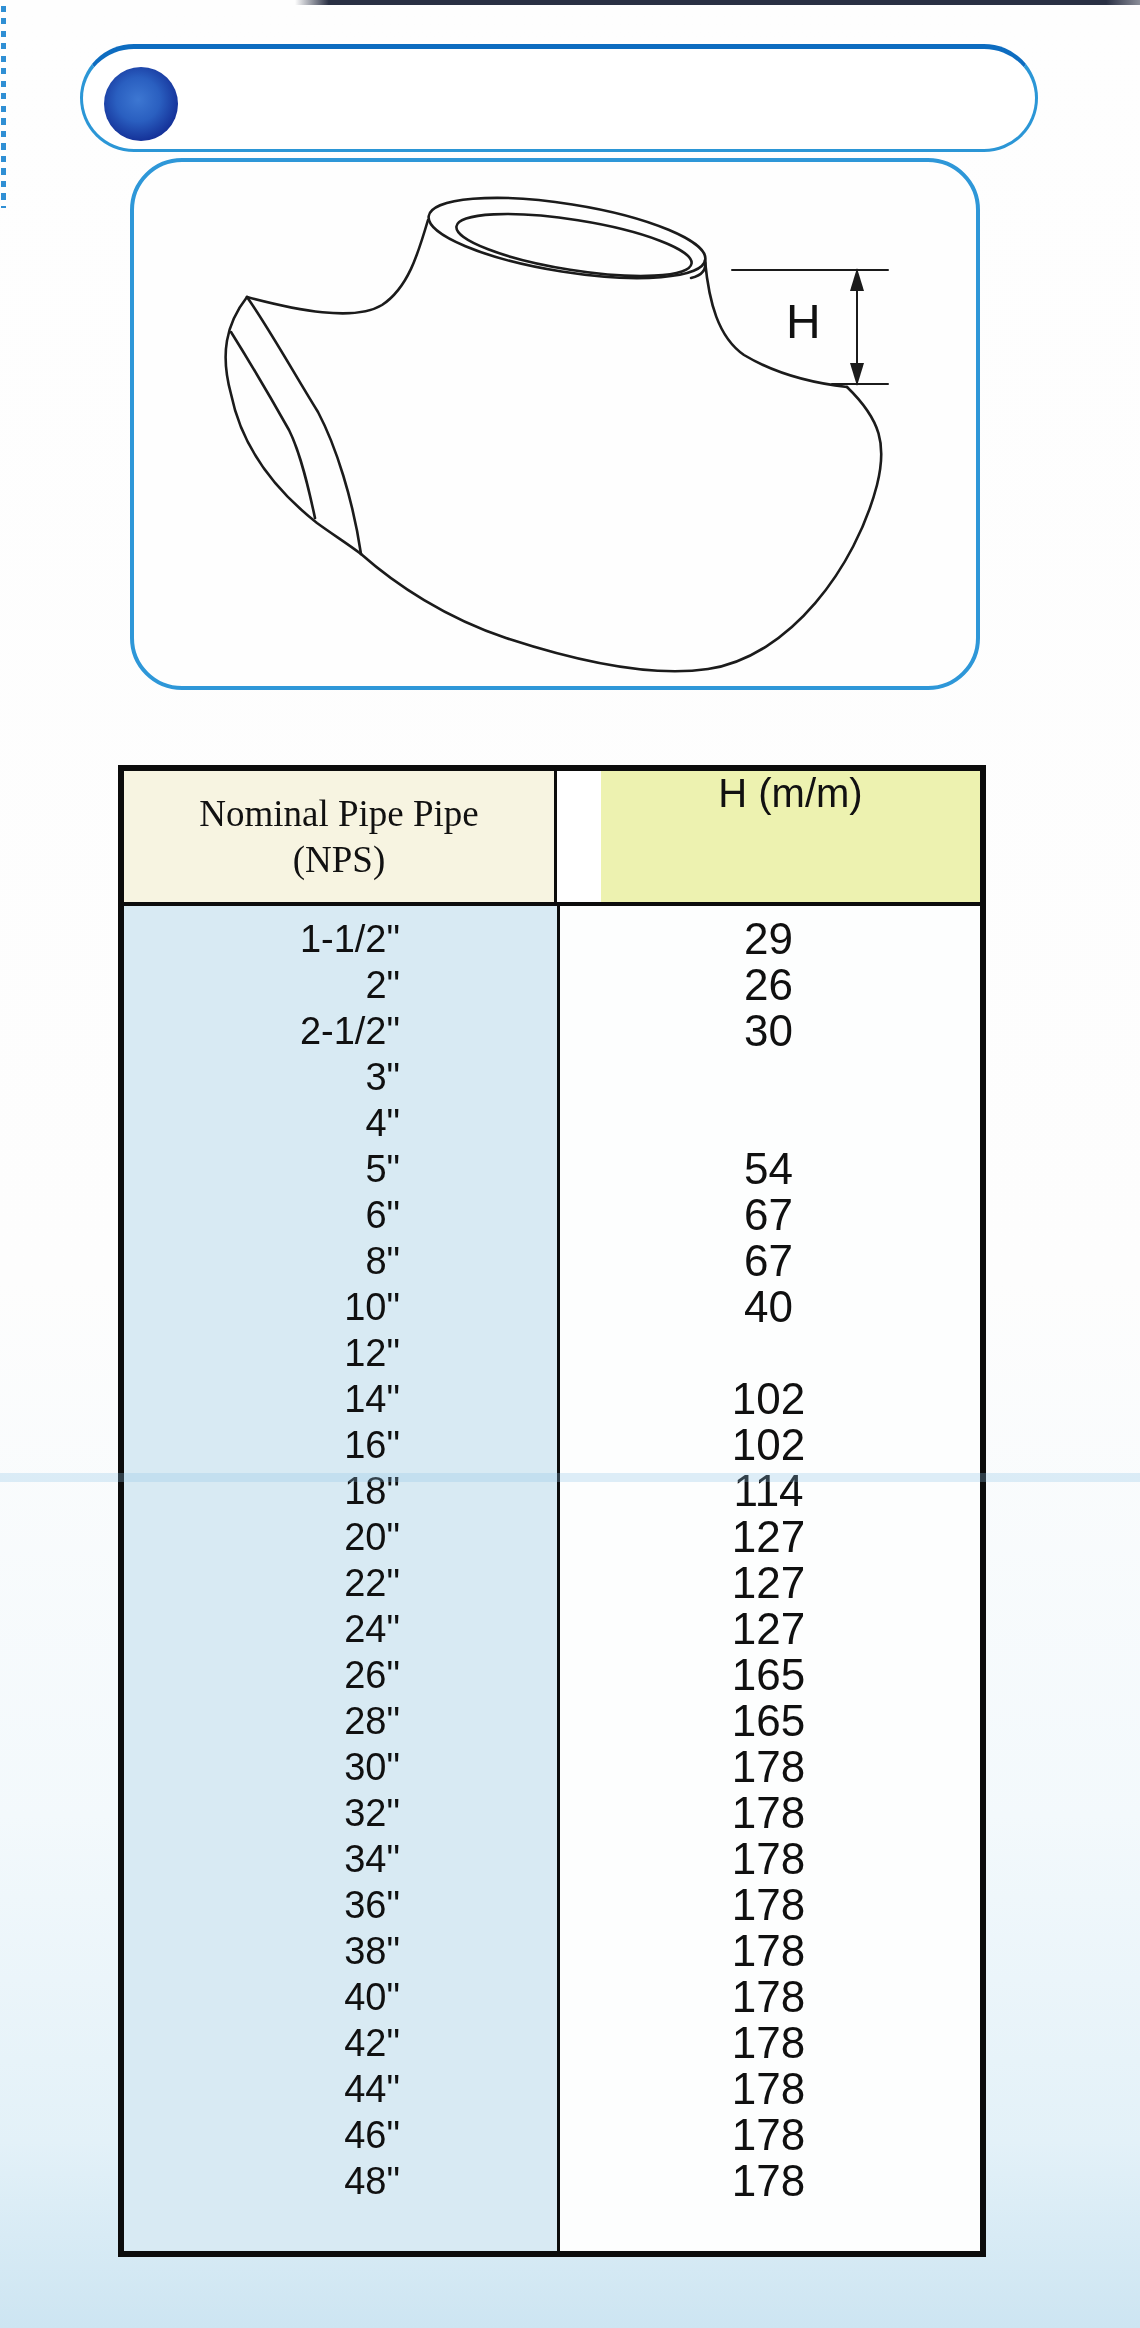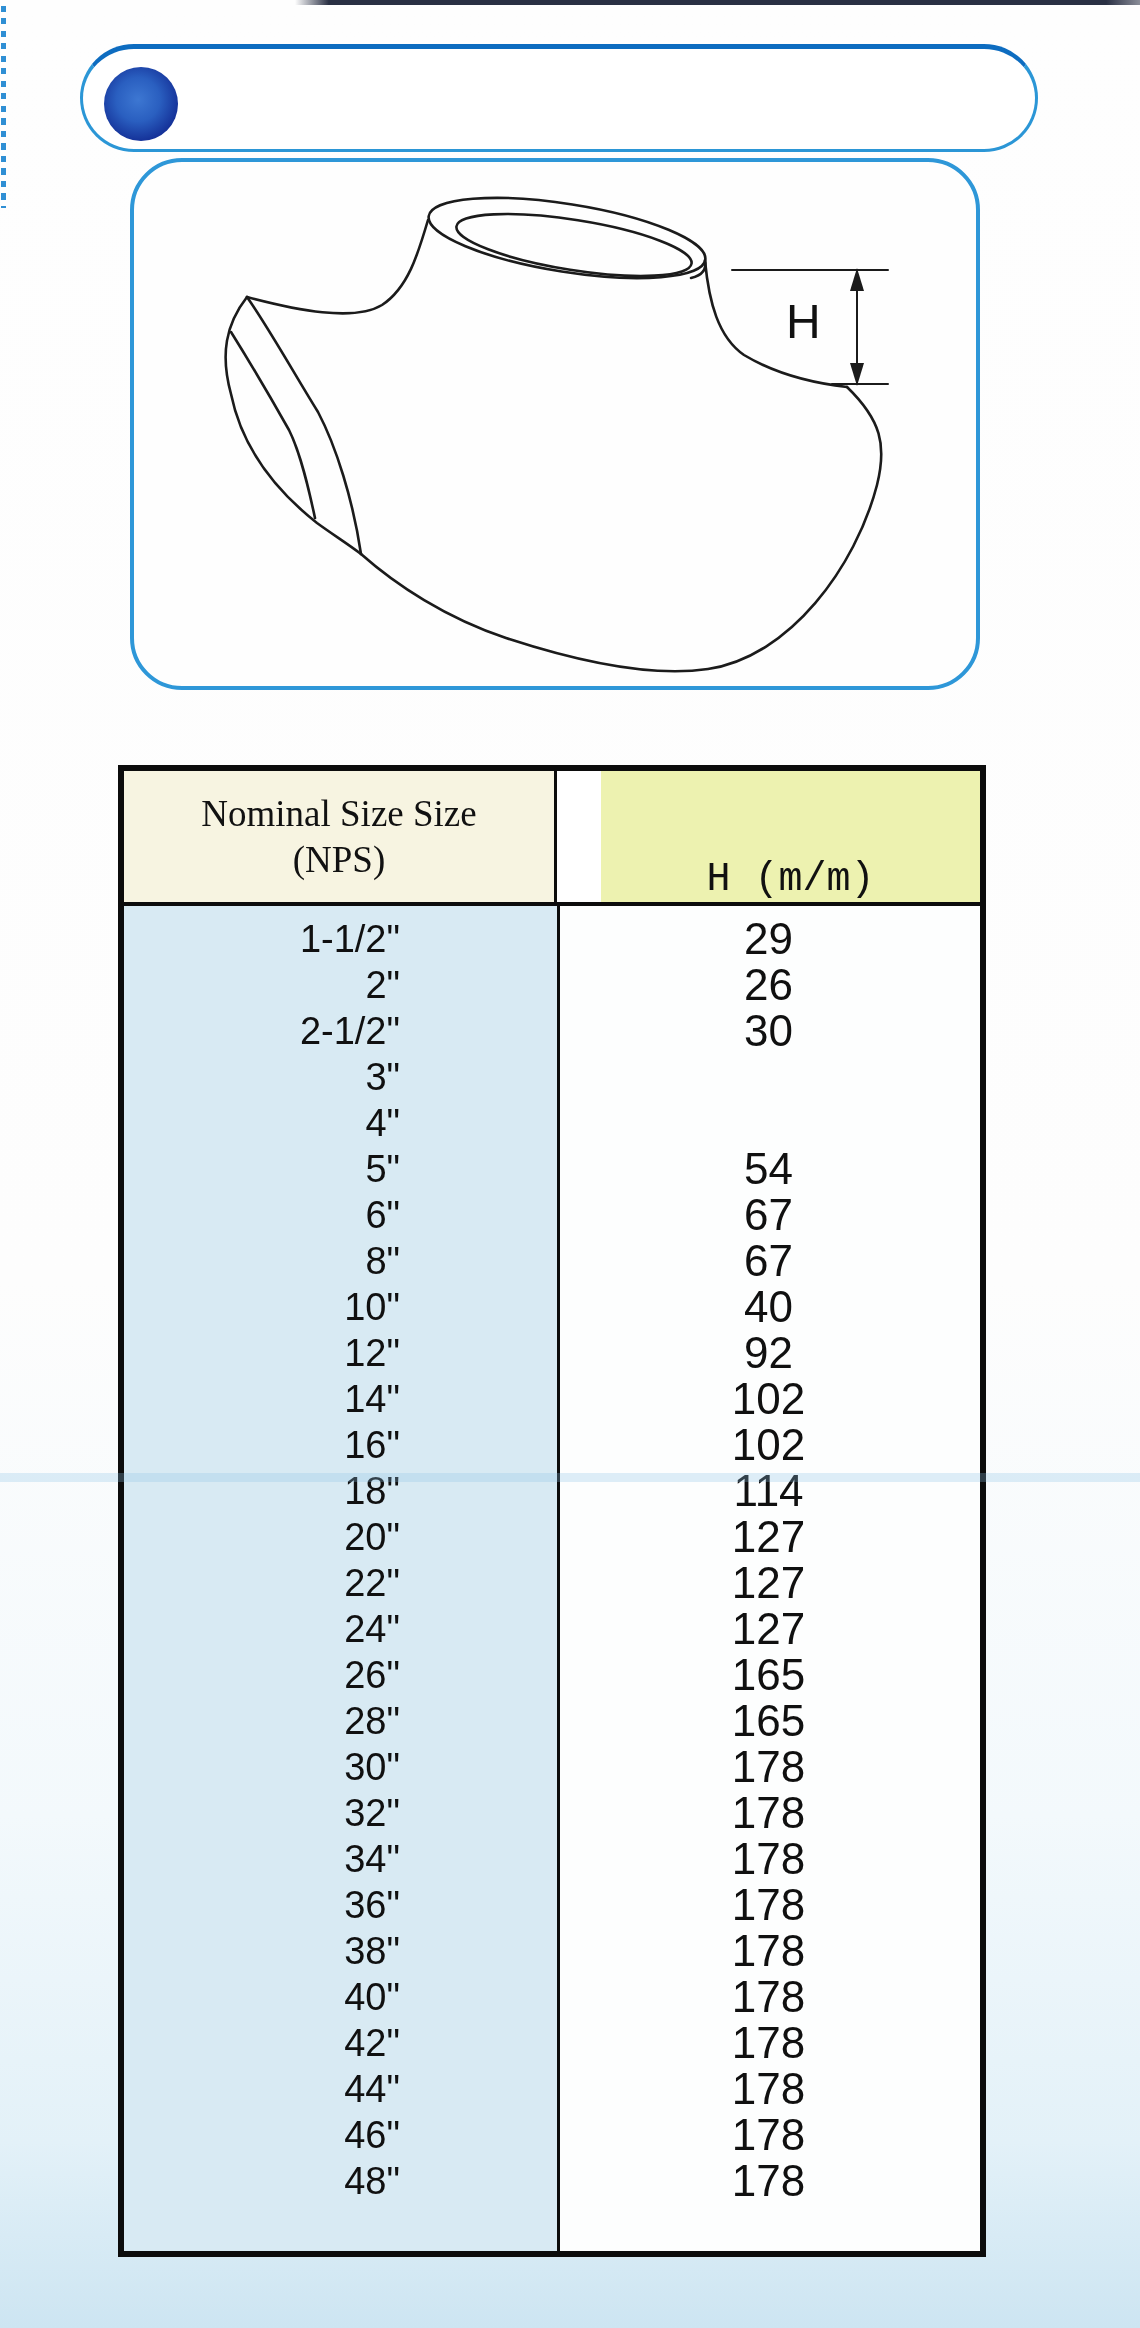--- a/index.html
+++ b/index.html
@@ -64,22 +64,22 @@
     display:flex;height:131px;border-bottom:4px solid #0c0c0c;flex:0 0 auto;
   }
   .th-left{
     width:433px;box-sizing:border-box;border-right:3px solid #0c0c0c;
     background:#f7f4e1;
     display:flex;flex-direction:column;align-items:center;justify-content:center;
     font-family:"Liberation Serif",serif;font-size:37px;color:#111;line-height:46px;
   }
   .th-right{
     flex:1;background:#edf2b0;
-    display:flex;align-items:flex-end;justify-content:center;
-    font-family:Liberation Mono, monospace;font-size:40px;color:#111;margin-left:44px;
+    display:flex;align-items:flex-start;justify-content:center;
+    font-family:Liberation Sans, sans-serif;font-size:40px;color:#111;margin-left:44px;
   }
   .tbody{
     flex:1;display:flex;flex-direction:column;padding-top:10px;
     background:linear-gradient(90deg,#d8eaf3 0,#d8eaf3 433px,#0c0c0c 433px,#0c0c0c 436px,#fdfefe 436px);
   }
   .trow{display:flex;height:46px;flex:0 0 auto;}
   .td-nps{
     width:433px;box-sizing:border-box;padding-right:157px;
     text-align:right;font-size:38px;color:#101010;line-height:46px;
   }
@@ -129,21 +129,21 @@
           <polygon points="723,224 716,201 730,201"></polygon>
         </g>
       </g>
       <text x="652" y="176" font-family="Liberation Sans, sans-serif" font-size="48" fill="#111">H</text>
     </svg>
   </div>
 
   <div class="dim-table">
     <div class="thead">
       <div class="th-left">
-        <div>Nominal Size  Size</div>
+        <div>Nominal Pipe  Pipe</div>
         <div>(NPS)</div>
       </div>
       <div class="th-right">
         <div>H (m/m)</div>
       </div>
     </div>
     <div class="tbody">
         <div class="trow">
           <div class="td-nps">1-1/2"</div>
           <div class="td-h">29</div>
@@ -173,21 +173,20 @@
         <div class="trow">
           <div class="td-nps">8"</div>
           <div class="td-h">67</div>
         </div>
         <div class="trow">
           <div class="td-nps">10"</div>
           <div class="td-h">40</div>
         </div>
         <div class="trow">
           <div class="td-nps">12"</div>
-          <div class="td-h">92</div>
         </div>
         <div class="trow">
           <div class="td-nps">14"</div>
           <div class="td-h">102</div>
         </div>
         <div class="trow">
           <div class="td-nps">16"</div>
           <div class="td-h">102</div>
         </div>
         <div class="trow">

